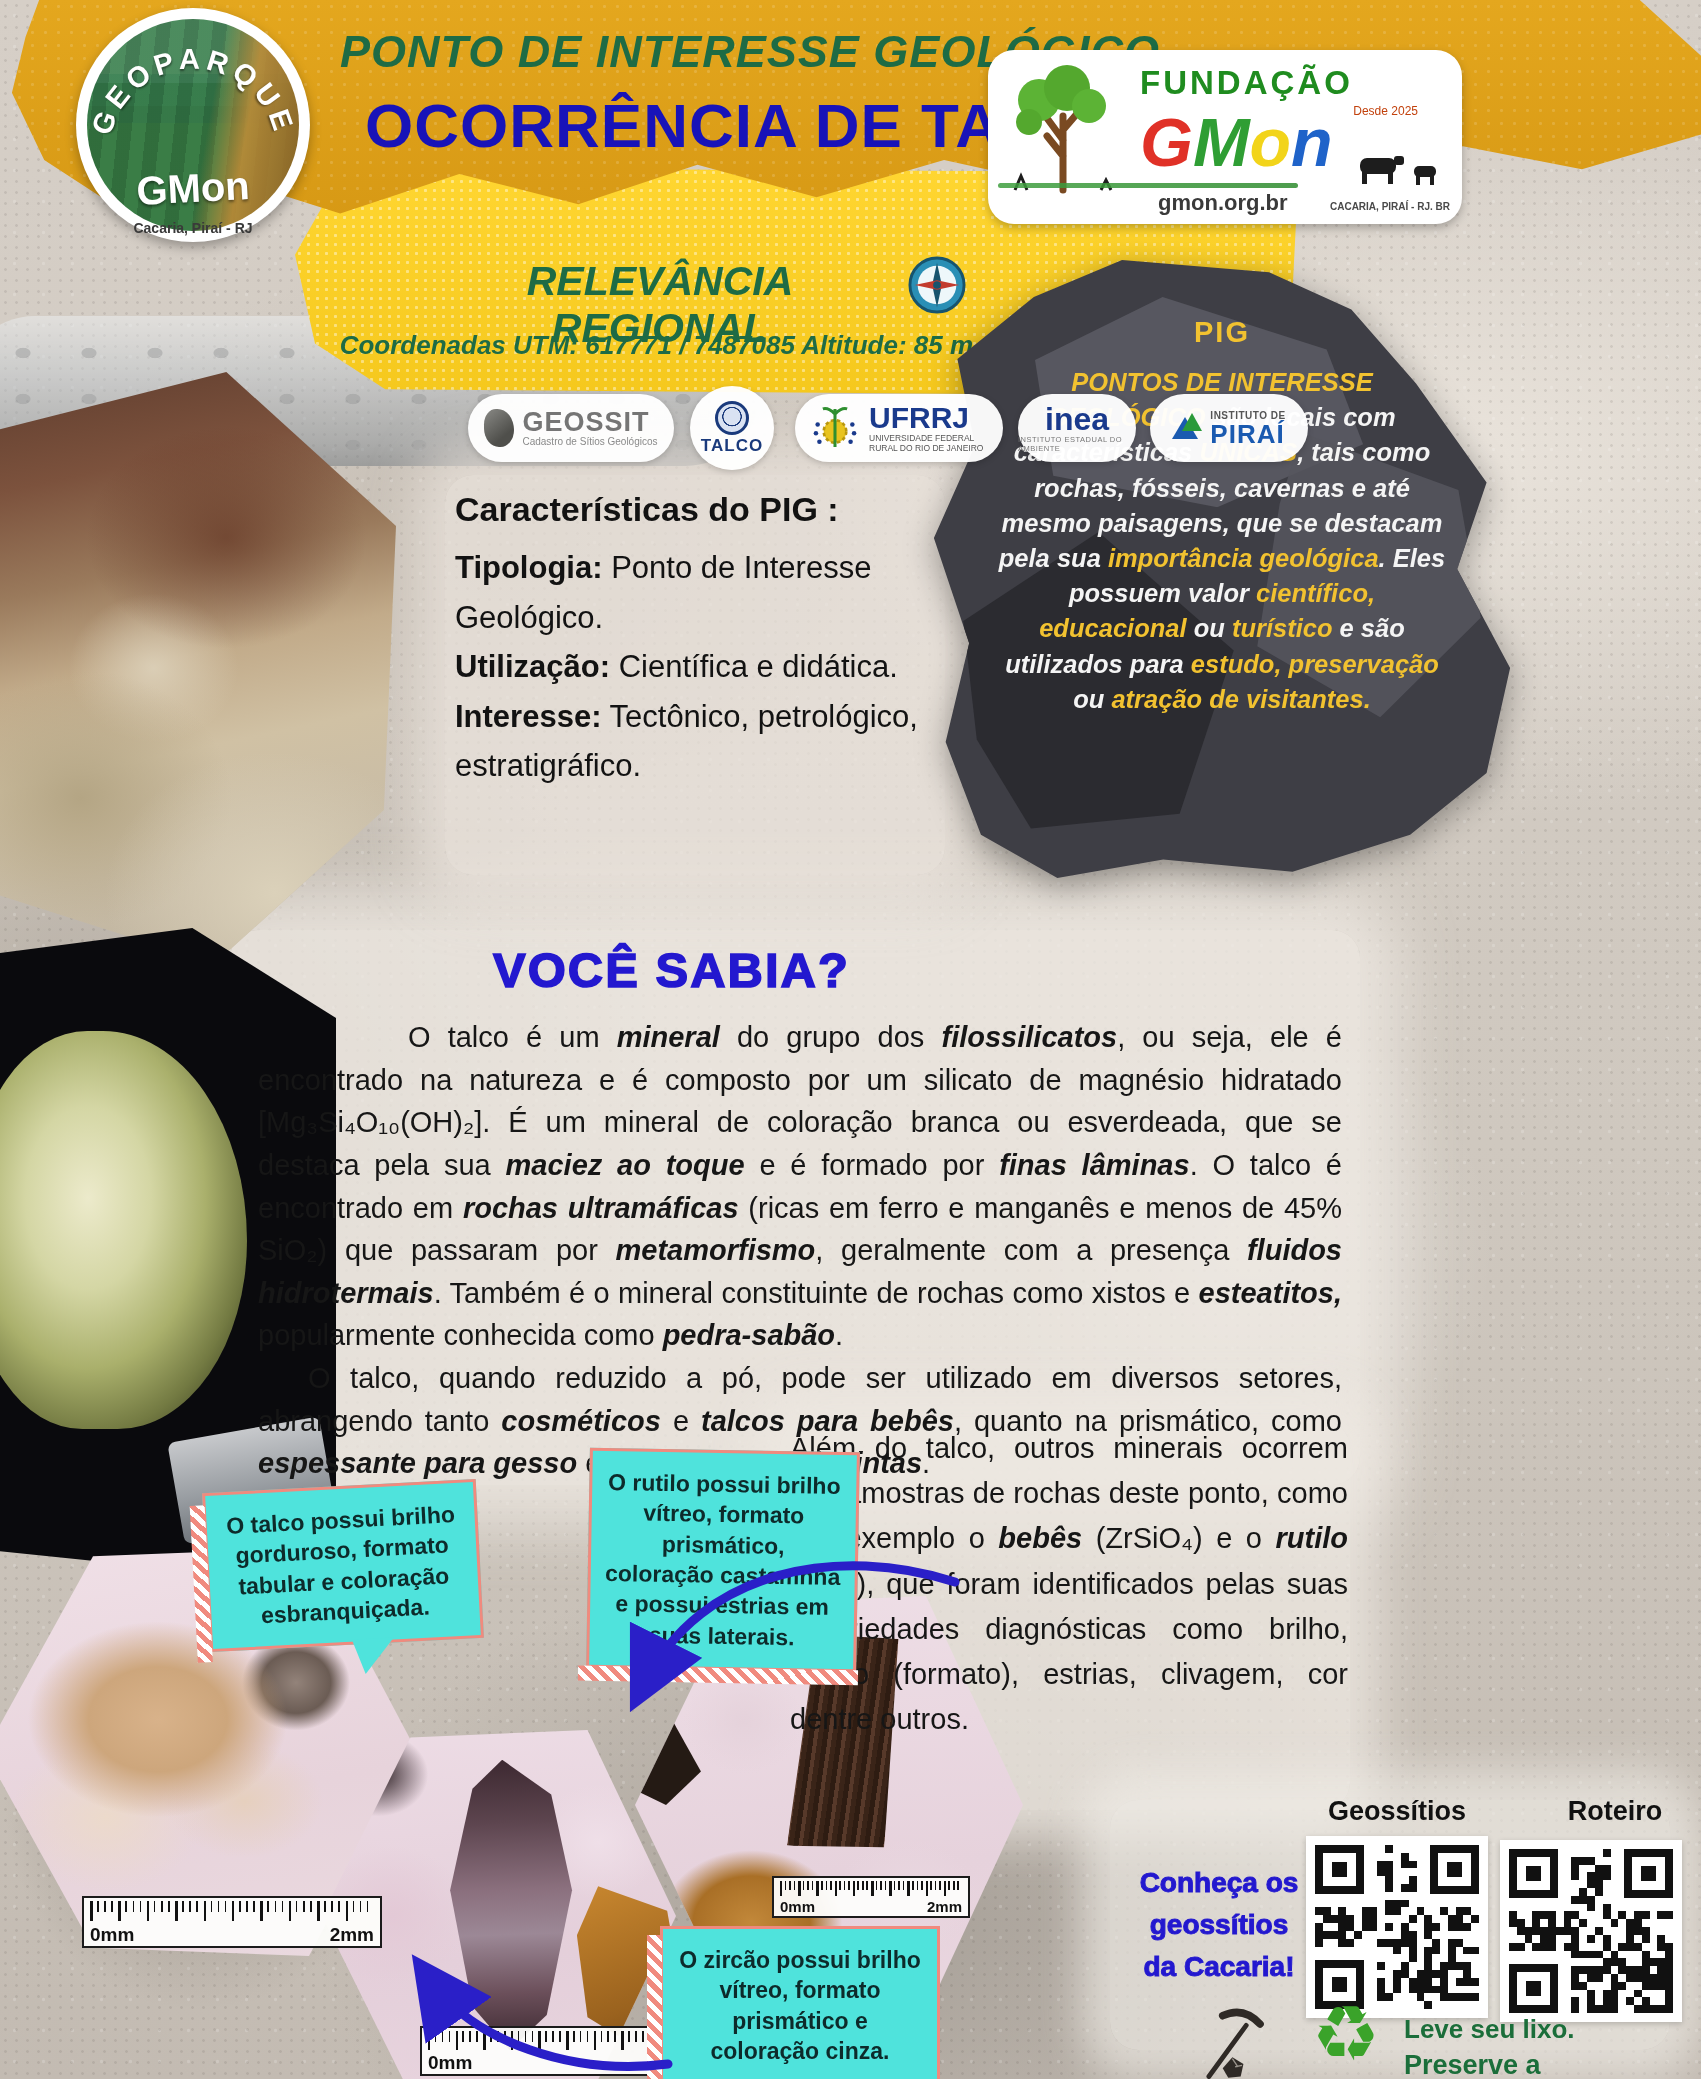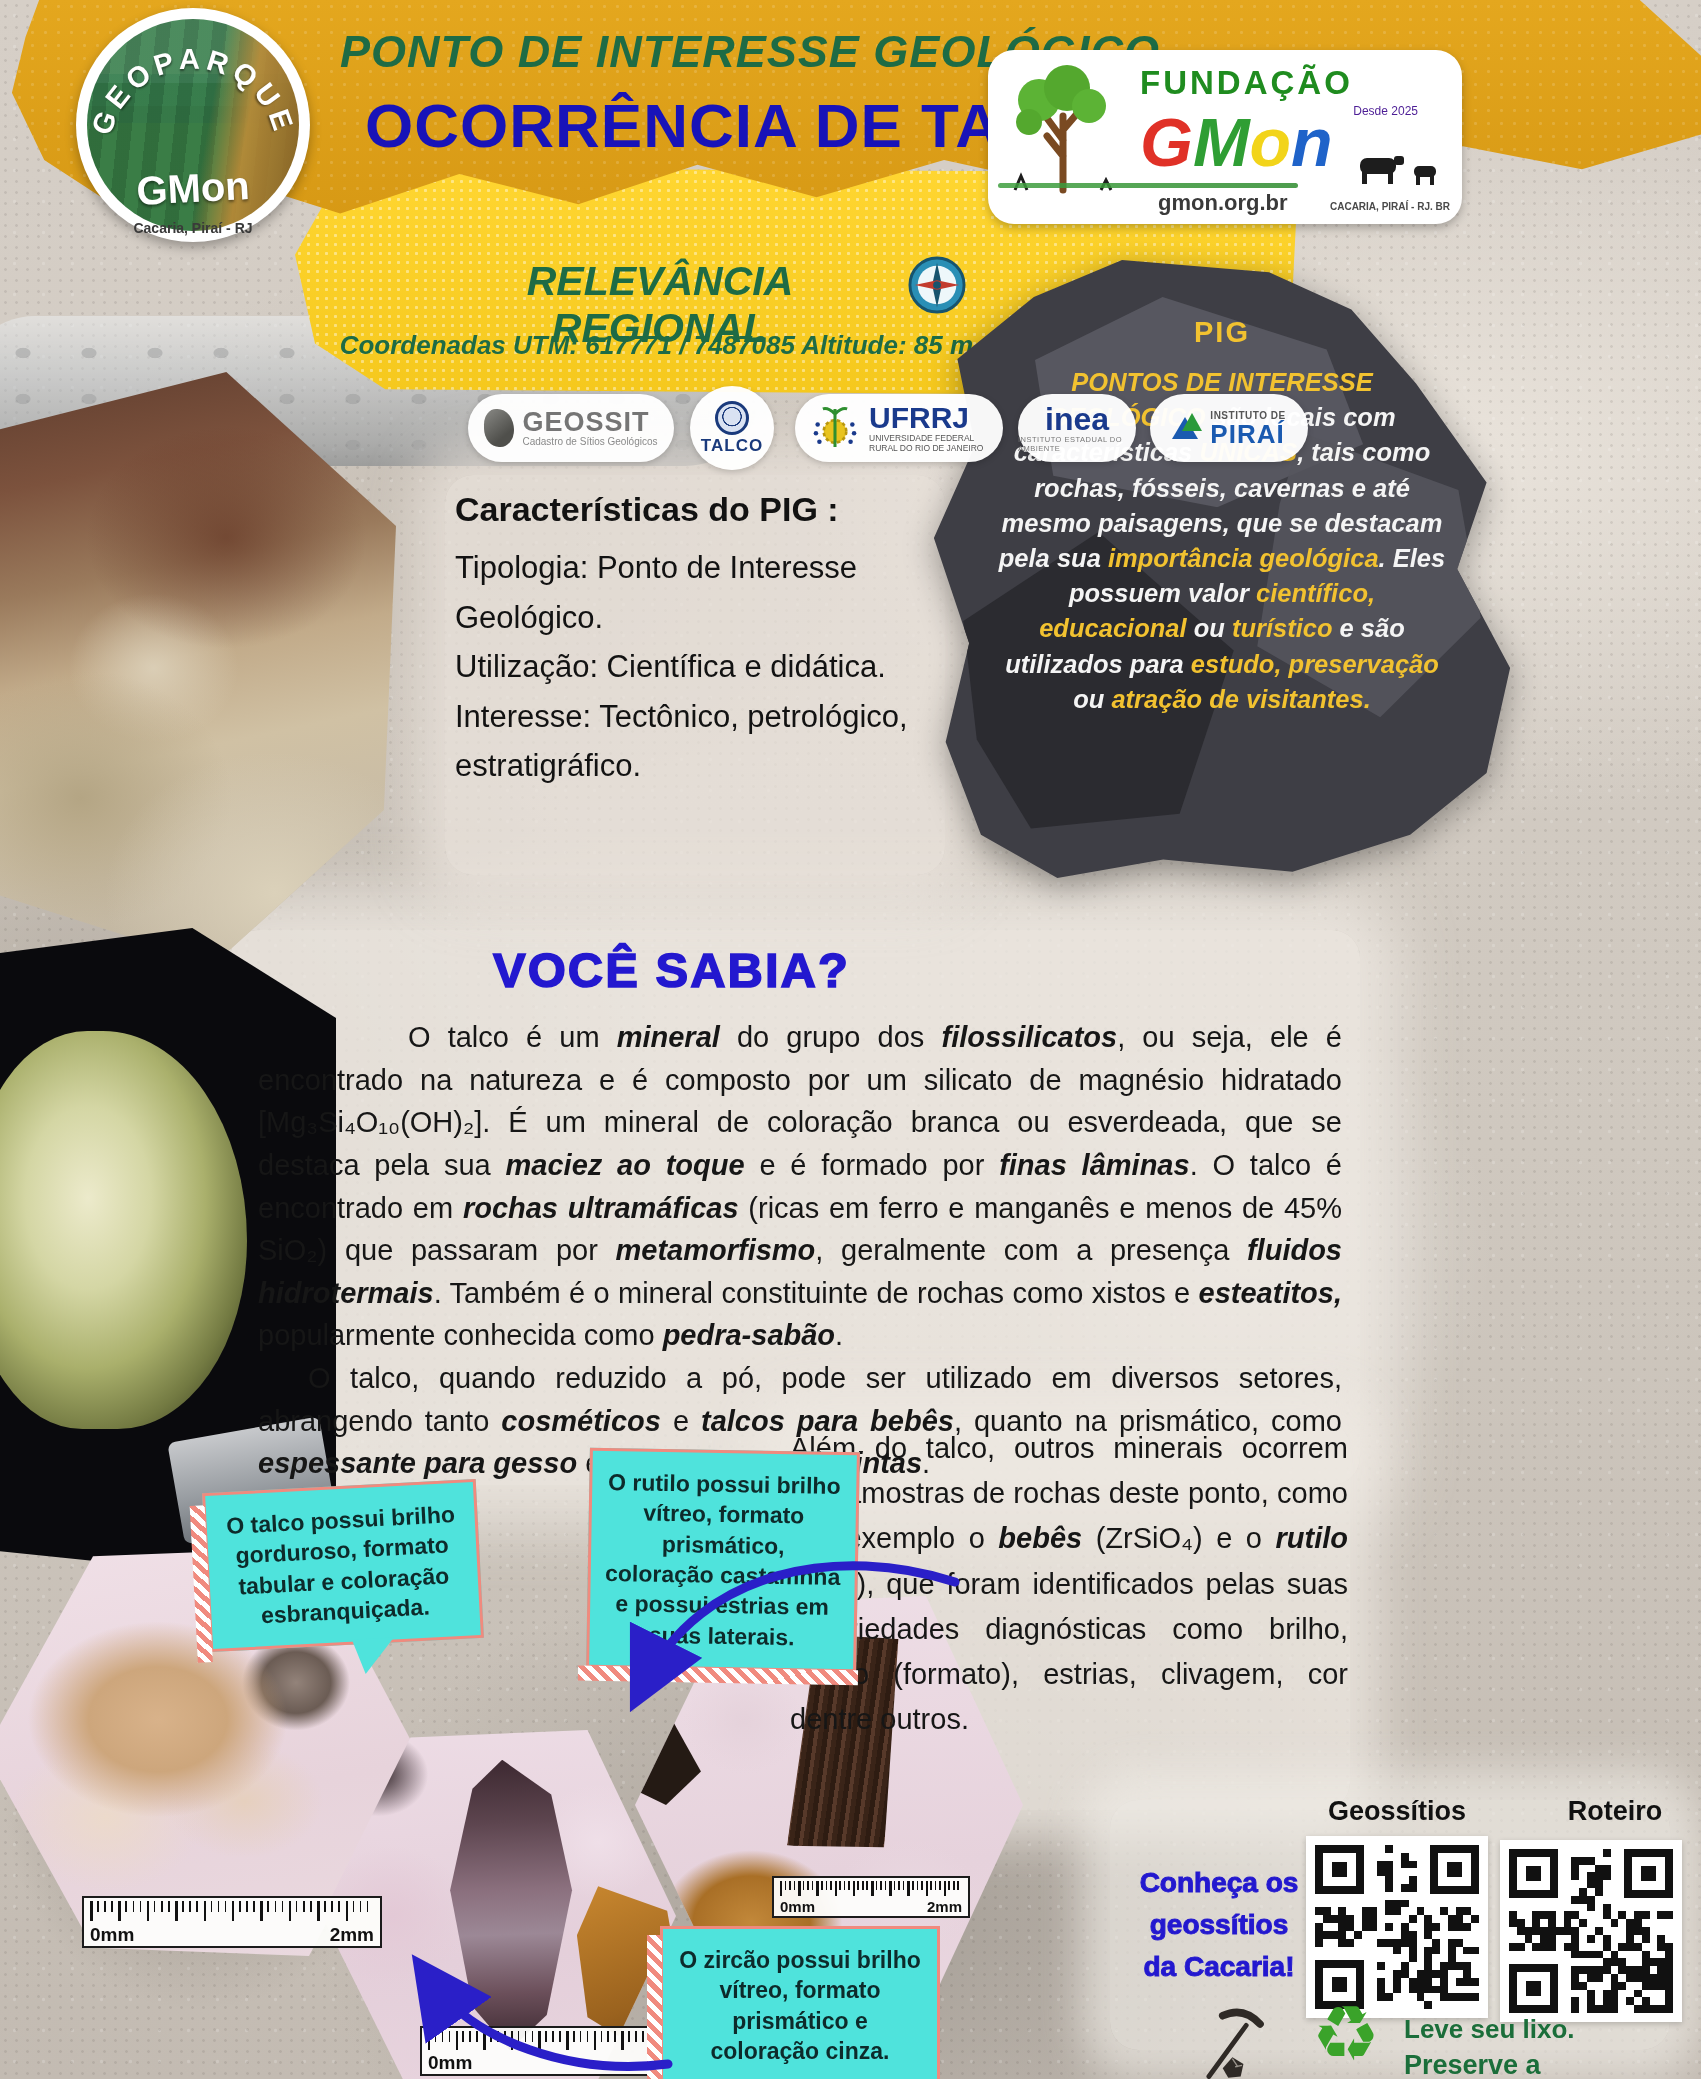--- a/index.html
+++ b/index.html
@@ -48,21 +48,21 @@
 
   .kicker{left:330px;top:26px;width:840px;text-align:center;z-index:4;
     font-size:45px;font-weight:bold;font-style:italic;color:#1e6b45;letter-spacing:1px;}
   .title{left:300px;top:90px;width:900px;text-align:center;z-index:4;
     font-size:62px;font-weight:bold;color:#1813b8;letter-spacing:1px;}
 
   
   .fnd{left:988px;top:50px;width:474px;height:174px;background:#fff;border-radius:26px;z-index:4;
     box-shadow:0 4px 10px rgba(0,0,0,.25);}
   .fnd-title{position:absolute;left:152px;top:14px;font-size:33px;font-weight:bold;color:#1f8c1f;letter-spacing:3px;}
-  .fnd-since{position:absolute;right:44px;top:54px;font-size:12px;color:#4c1d95;}
+  .fnd-since{position:absolute;right:44px;top:54px;font-size:12px;color:#c2410c;}
   .fnd-name{position:absolute;left:152px;top:58px;font-size:68px;font-weight:bold;font-style:italic;line-height:1;}
   .fnd-web{position:absolute;left:170px;bottom:8px;font-size:22px;font-weight:bold;color:#3a3a3a;}
   .fnd-loc{position:absolute;right:12px;bottom:12px;font-size:10px;font-weight:bold;color:#4a4a4a;}
   .fnd-grass{position:absolute;left:10px;width:300px;bottom:36px;height:5px;border-radius:3px;
     background:linear-gradient(90deg,#3f9f3f,#2e8b2e);opacity:.85;}
 
   
   .rel-title{left:420px;top:258px;width:480px;text-align:center;z-index:3;
     font-size:41px;font-weight:bold;font-style:italic;color:#1e6b45;}
   .compass{left:908px;top:256px;width:58px;height:58px;z-index:3;}
@@ -116,21 +116,21 @@
     border-radius:46% 58% 52% 44%;
     background:radial-gradient(ellipse at 42% 42%, #eceacb 0%, #d4d6a4 28%, #aab06c 52%, #737a42 72%, #3c4122 88%, transparent 95%);}
   .photo-talc::after{content:'';position:absolute;right:2%;bottom:6%;width:45%;height:16%;
     border-radius:8px;transform:rotate(-10deg);
     background:linear-gradient(180deg,#dcdee1,#a9aeb3 55%,#7c8288);opacity:.9;}
 
   
   .chars{left:455px;top:490px;width:508px;z-index:5;color:#121212;}
   .chars h2{margin:0 0 14px 0;font-size:34px;}
   .chars p{margin:0;font-size:31px;line-height:1.6;}
-  .chars b{font-weight:normal;}
+  .chars b{font-weight:bold;}
 
   
   .rock{left:928px;top:260px;width:588px;height:618px;z-index:3;filter:drop-shadow(0 8px 16px rgba(0,0,0,.35));}
   .rock-shape{position:absolute;inset:0;background:#3e3e45;
     clip-path:polygon(33% 0%,58% 2%,72% 8%,83% 20%,95% 36%,90% 50%,99% 66%,95% 83%,82% 93%,62% 99%,40% 97%,22% 100%,9% 93%,3% 78%,7% 62%,1% 45%,8% 30%,5% 16%,18% 6%);}
   .rock-p{position:absolute;}
   .rock-p1{left:12%;top:6%;width:62%;height:34%;background:#5a5a63;opacity:.9;
     clip-path:polygon(10% 30%,45% 0,90% 25%,100% 70%,60% 100%,15% 85%);}
   .rock-p2{left:6%;top:44%;width:46%;height:48%;background:#2b2b30;
     clip-path:polygon(0 30%,50% 0,100% 40%,80% 95%,25% 100%,5% 70%);}

